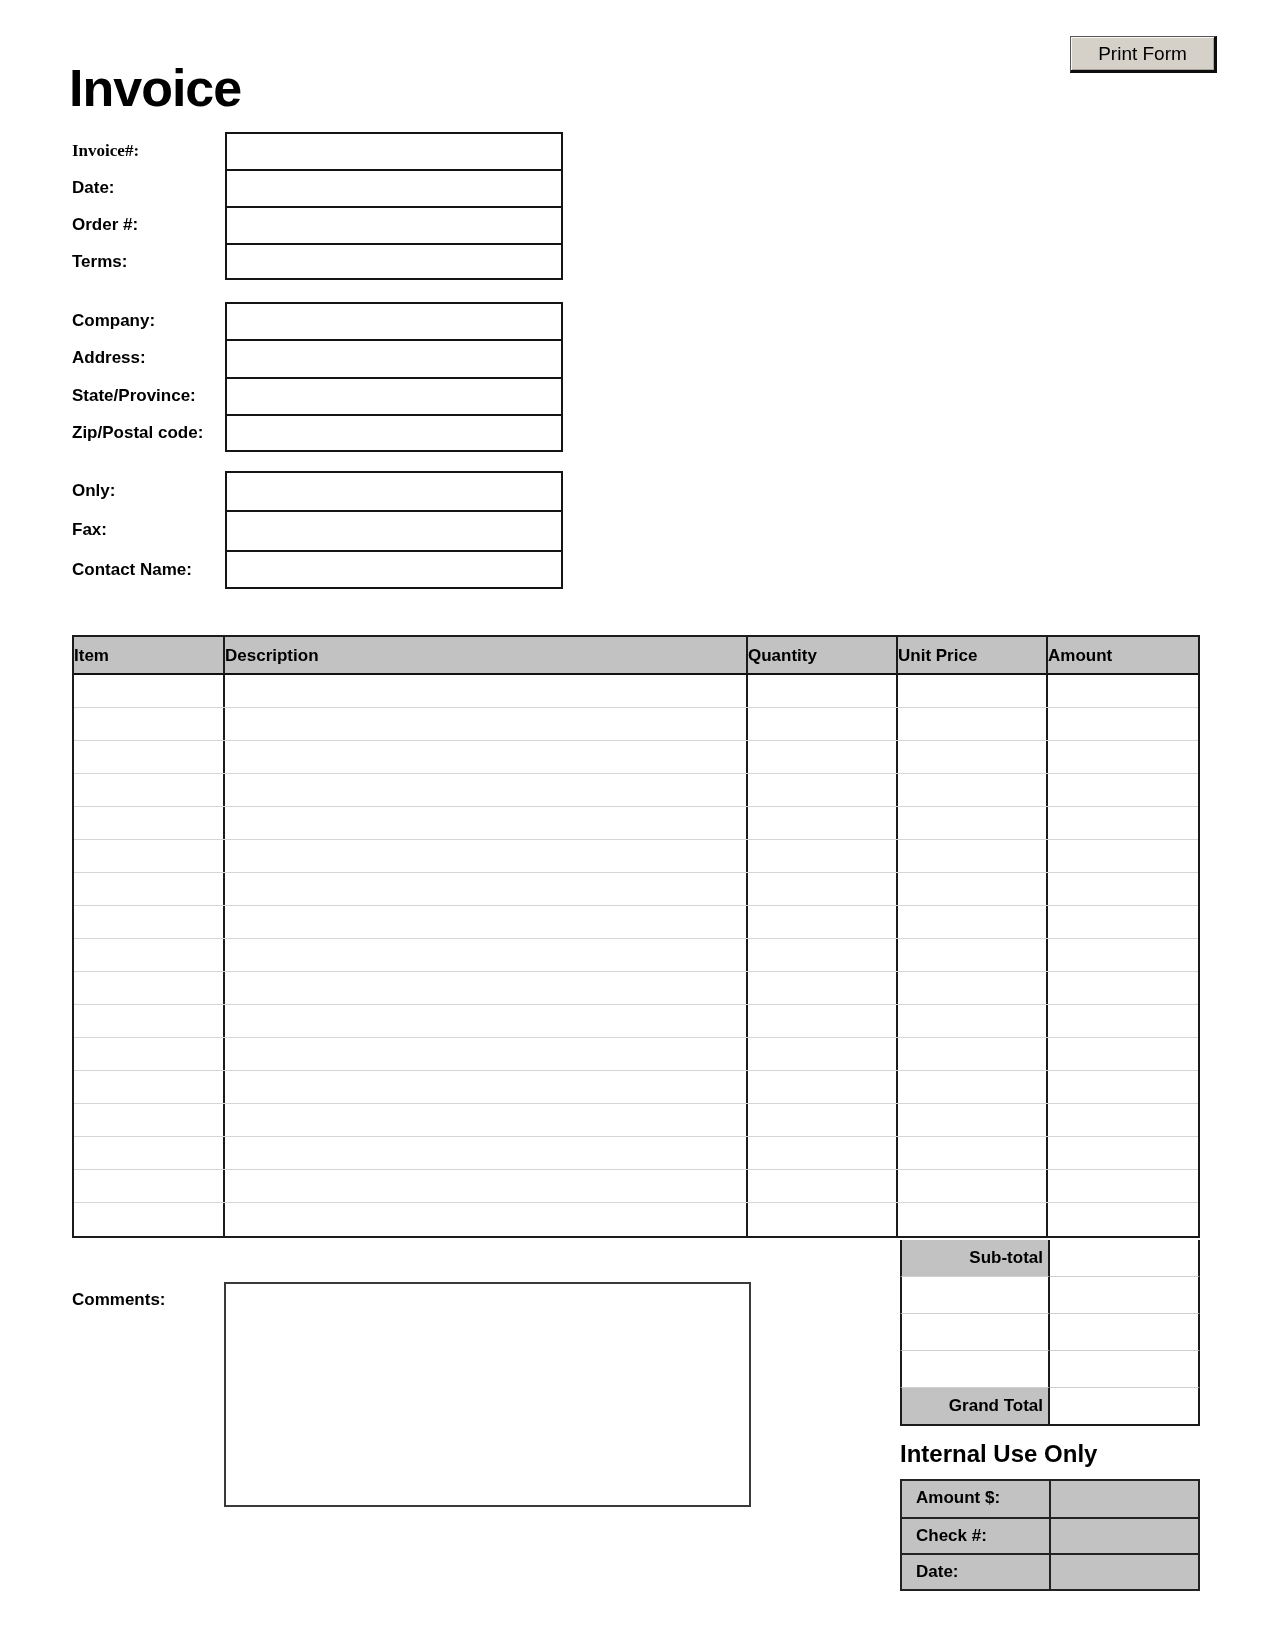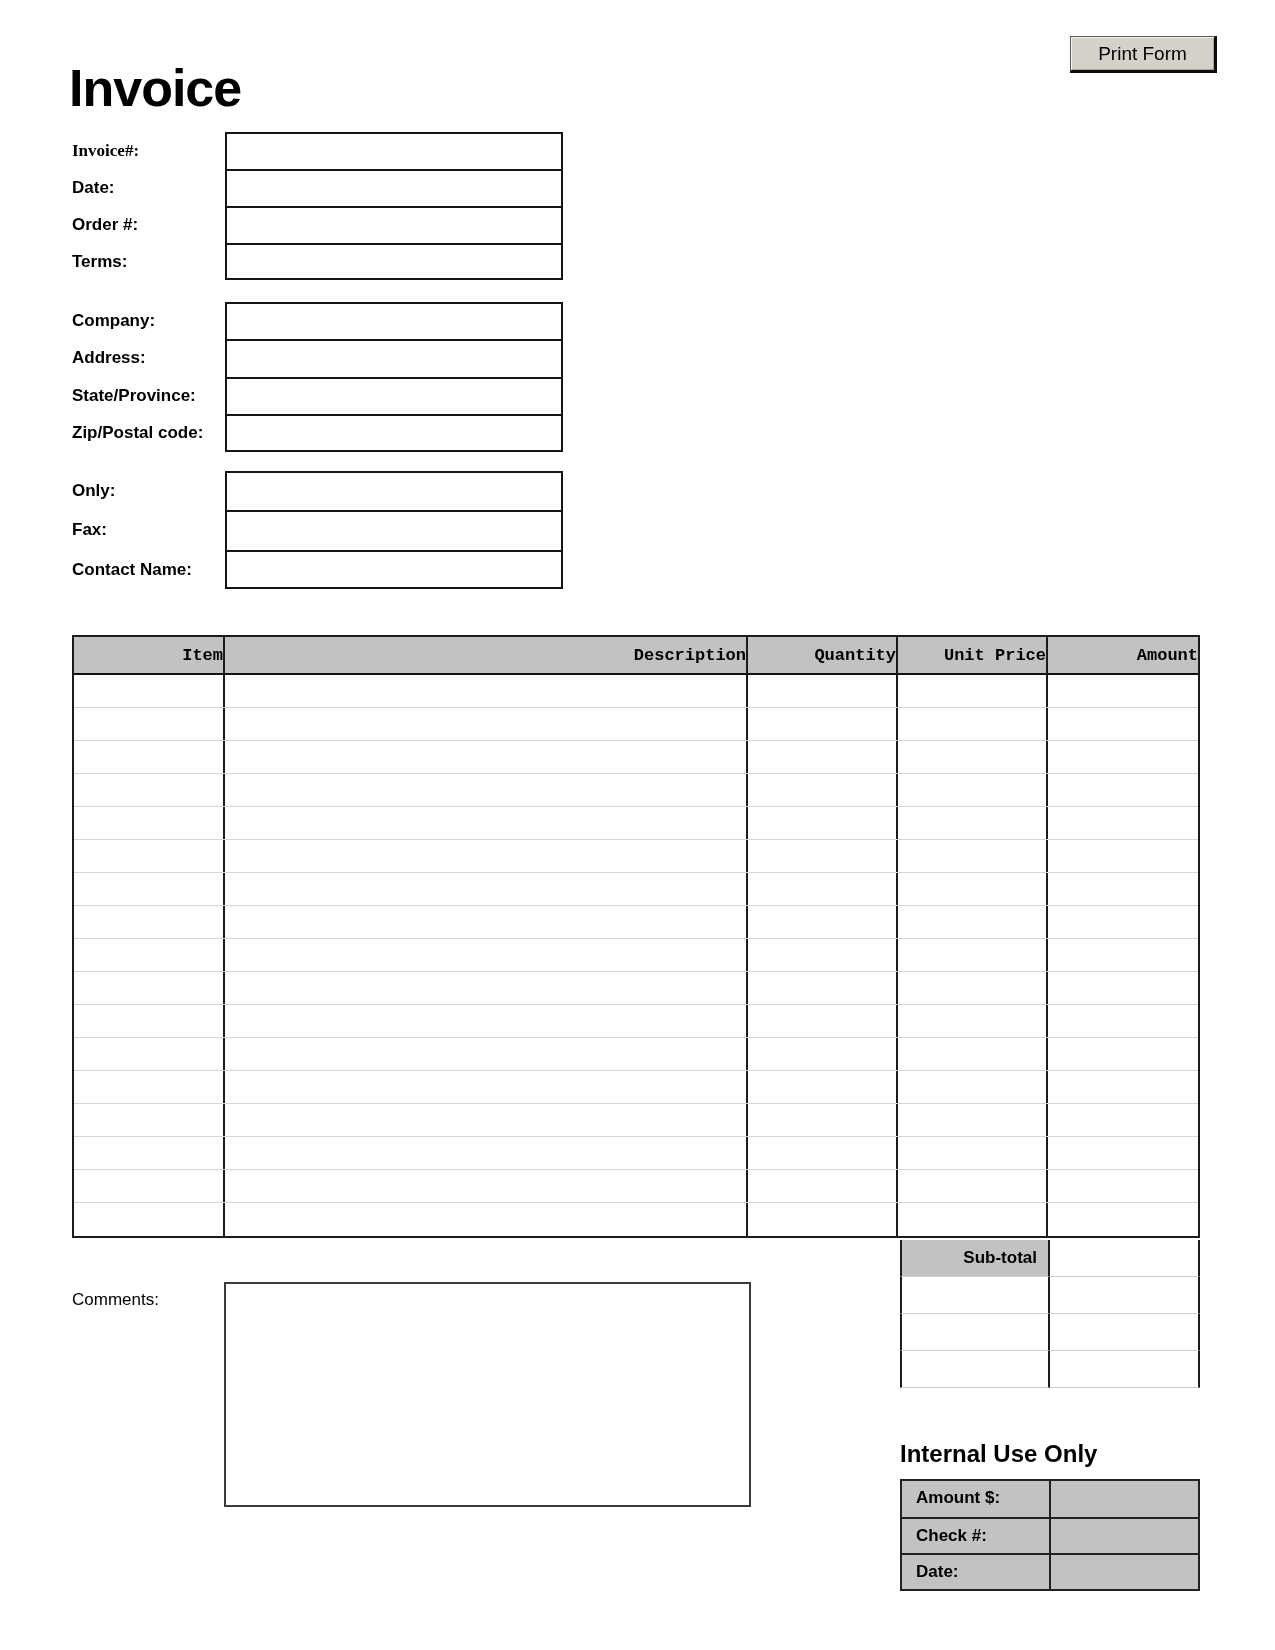--- a/index.html
+++ b/index.html
@@ -45,49 +45,48 @@
   
   .items {
     position:absolute; left:72px; top:635px; width:1128px;
     border:2px solid #1b1b1b;
   }
   .thead {
     display:grid; grid-template-columns:151px 523px 150px 150px 150px;
     height:38px; background:#c2c2c2; border-bottom:2px solid #111;
   }
   .thead > div {
-    font-weight:bold; font-size:17px; text-align:right; line-height:37px;
+    font-weight:bold; font-size:17px; text-align:left; line-height:37px;
     border-right:2px solid #1b1b1b;
-    font-family:Liberation Mono, monospace;
   }
   .thead > div:last-child { border-right:none; }
   .trow {
     display:grid; grid-template-columns:151px 523px 150px 150px 150px;
     height:33px; border-bottom:1px solid #d6d6d6;
   }
   .trow:last-child { border-bottom:none; }
   .trow > div { border-right:2px solid #1b1b1b; font-size:15px; padding:0 6px; }
   .trow > div:last-child { border-right:none; }
 
   
   .summary { position:absolute; left:900px; top:1240px; width:300px; }
   .srow { display:grid; grid-template-columns:150px 150px; height:37px; }
   .srow .scell-l {
     border-left:2px solid #1b1b1b; border-right:2px solid #1b1b1b;
     border-bottom:1px solid #cfcfcf; background:#fff;
   }
   .srow .scell-r { border-right:2px solid #1b1b1b; border-bottom:1px solid #cfcfcf; background:#fff; }
   .srow.gray .scell-l {
     background:#c2c2c2; font-weight:bold; font-size:17px;
-    text-align:right; line-height:36px; padding-right:11px;
+    text-align:right; line-height:36px; padding-right:5px;
   }
   .srow.last .scell-l, .srow.last .scell-r { border-bottom:2px solid #1b1b1b; }
 
   
-  .comments-label { position:absolute; left:72px; top:1290px; font-weight:normal; font-size:17px; }
+  .comments-label { position:absolute; left:72px; top:1290px; font-weight:bold; font-size:17px; }
   .comments-box {
     position:absolute; left:224px; top:1282px; width:527px; height:225px;
     border:2px solid #3a3a3a; background:#fff; resize:none; outline:none;
     font-family:"Liberation Sans", sans-serif; font-size:15px; padding:6px;
   }
 
   
   .iuo-heading { position:absolute; left:900px; top:1440px; font-size:24px; font-weight:bold; }
   .iuo {
     position:absolute; left:900px; top:1479px; width:300px;
@@ -308,20 +307,24 @@
         <div class="scell-r"></div>
       </div>
       <div class="srow">
         <div class="scell-l"></div>
         <div class="scell-r"></div>
       </div>
       <div class="srow">
         <div class="scell-l"></div>
         <div class="scell-r"></div>
       </div>
+      <div class="srow gray last" id="grand-total-row">
+      <div class="scell-l">Grand Total</div>
+      <div class="scell-r"></div>
+    </div>
   </div>
 
   <div class="comments-label">Comments:</div>
   <textarea class="comments-box" style=""></textarea>
 
   <div class="iuo-heading">Internal Use Only</div>
   <div class="iuo">
     <div class="irow">
       <div class="icell-l">Amount $:</div>
       <div class="icell-r"></div>

